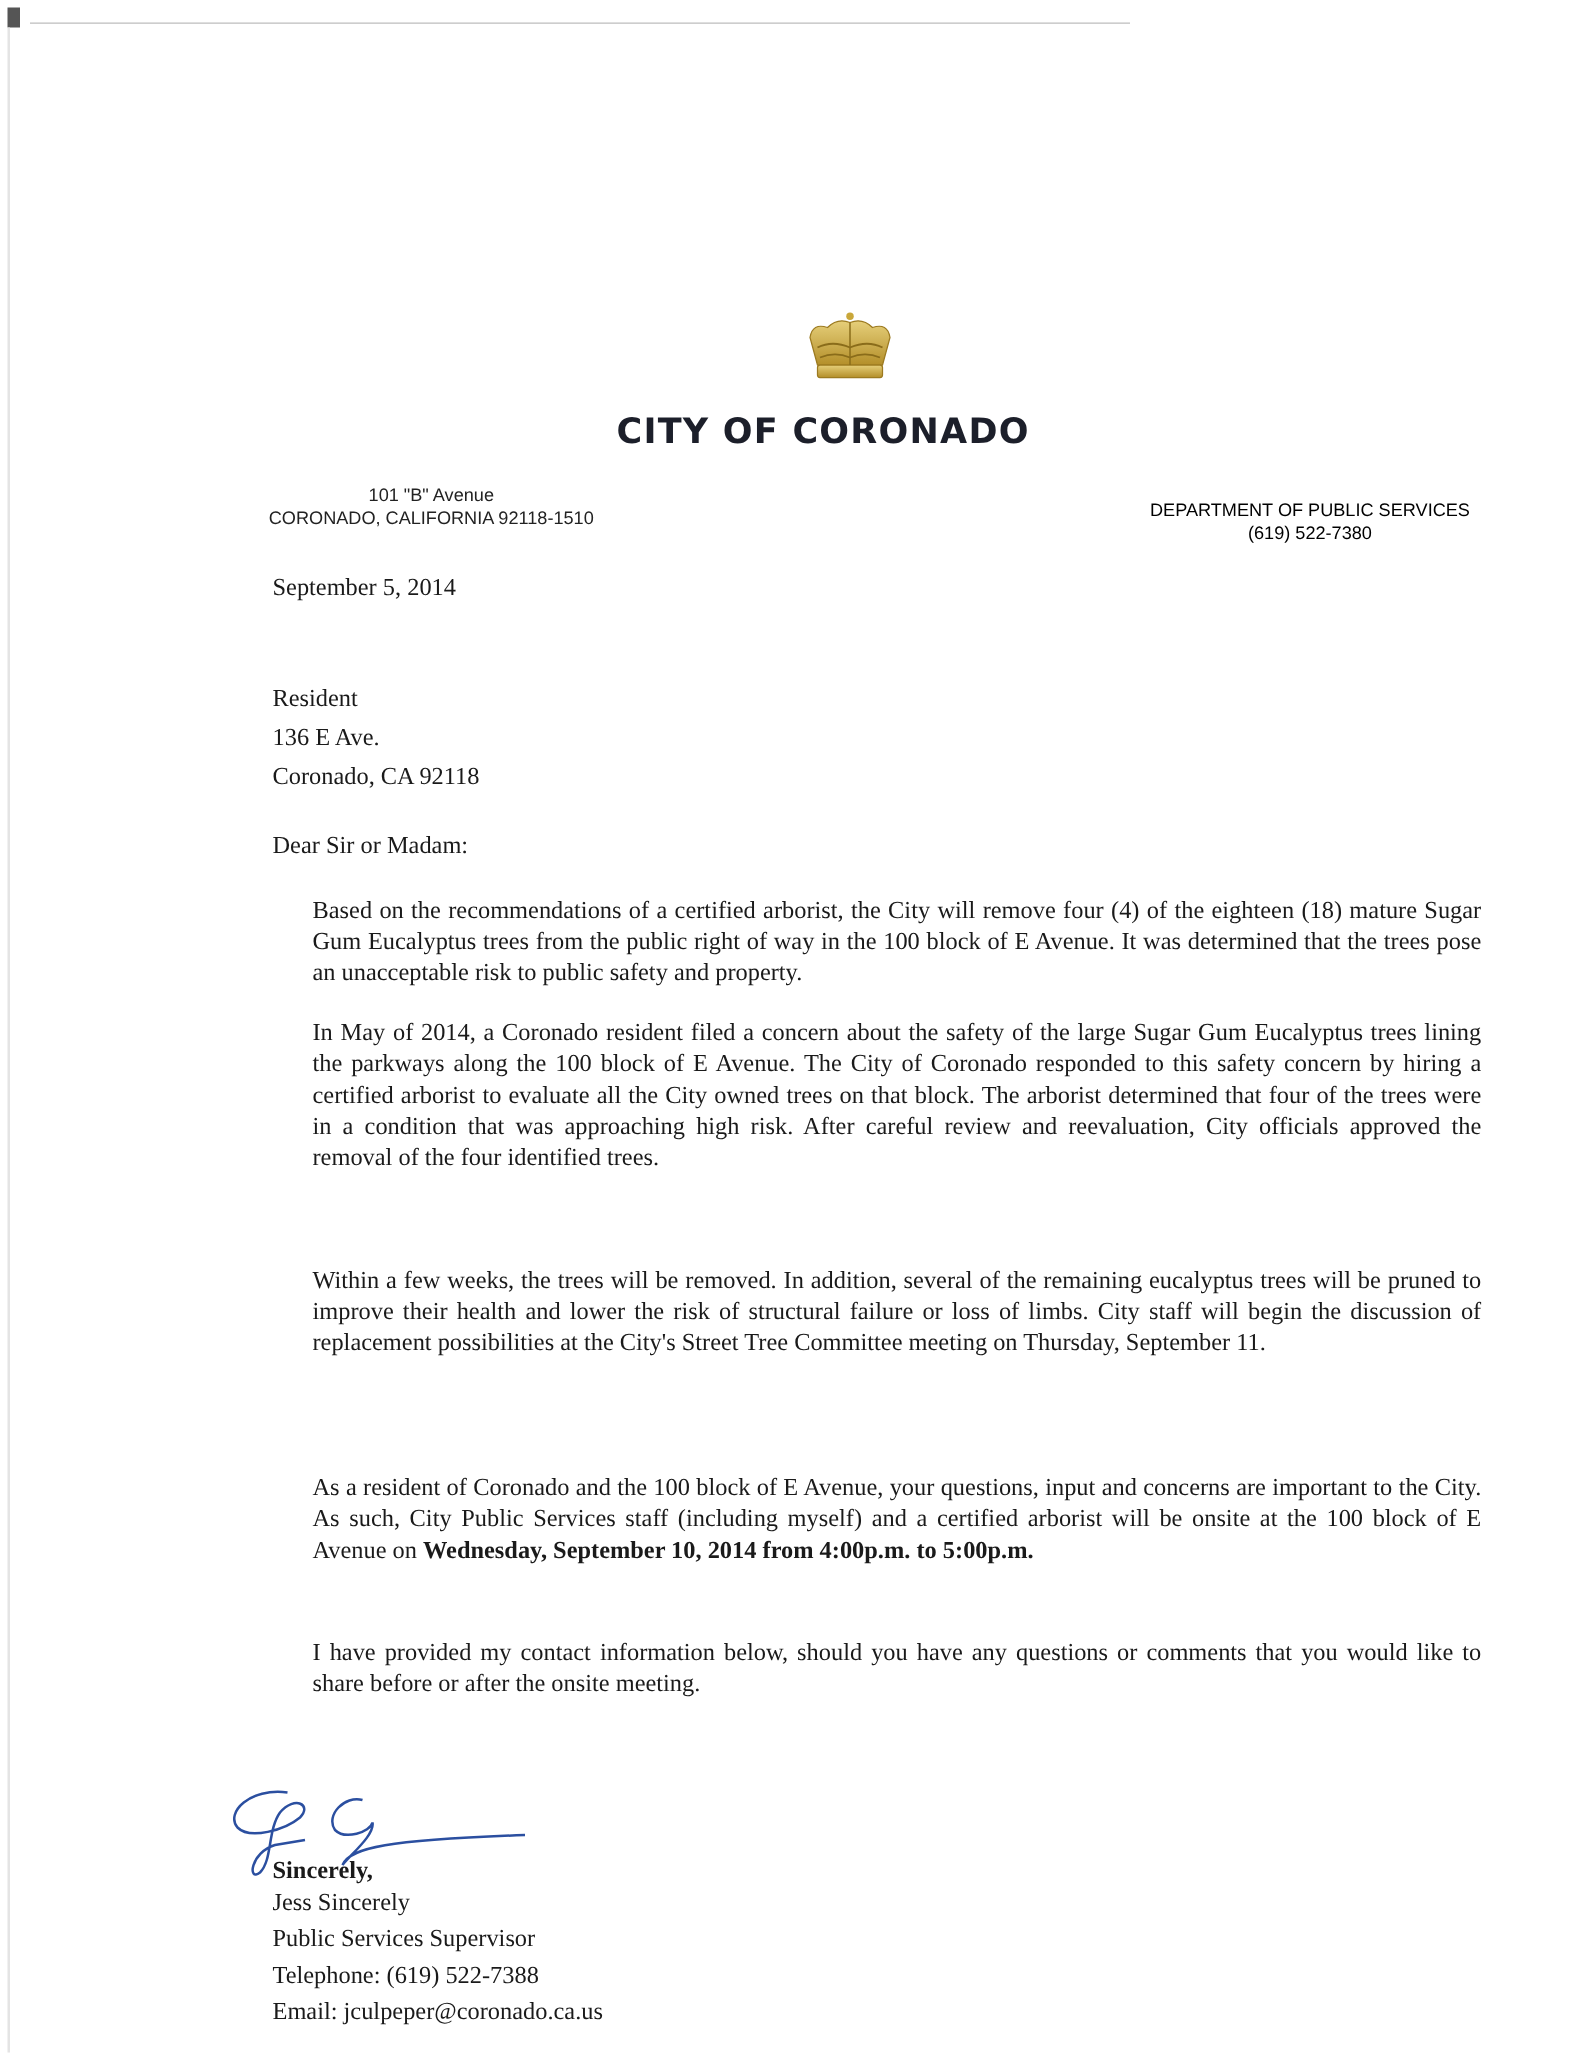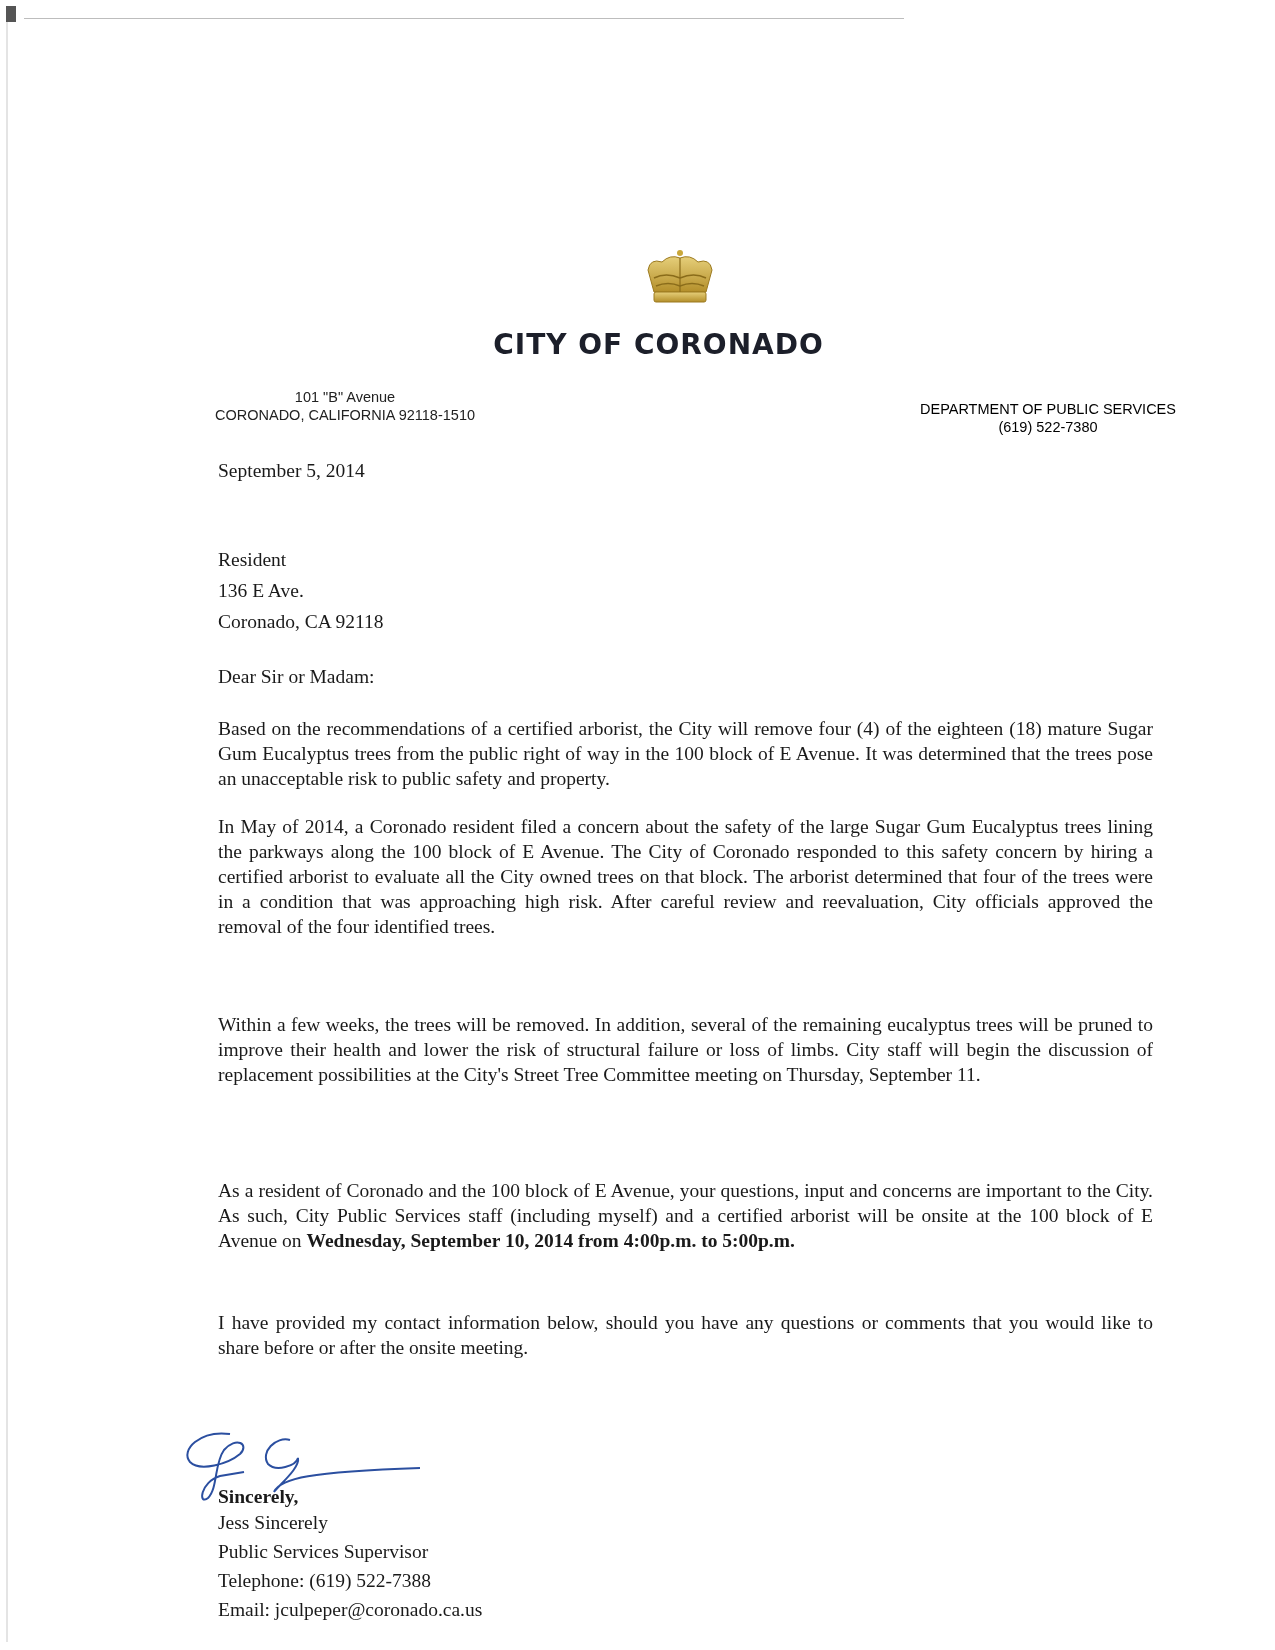--- a/index.html
+++ b/index.html
@@ -15,21 +15,21 @@
          letter-spacing: 1px; color: #1c1f2a; padding-left: 42px; box-sizing: border-box; }
   .addr-left { position: absolute; left: 215px; top: 388px; font-family: "Liberation Sans", sans-serif;
          font-size: 14.5px; text-align: center; line-height: 18px; color: #222; }
   .addr-right { position: absolute; left: 920px; top: 400px; font-family: "Liberation Sans", sans-serif;
          font-size: 14.5px; text-align: center; line-height: 18px; color: #000000; }
 
   .body-text { position: absolute; left: 218px; font-size: 19.5px; line-height: 25px; }
   .date { top: 458px; }
   .recipient { top: 544px; line-height: 31px; }
   .salutation { top: 664px; }
-  .para { width: 935px; text-align: justify; }
+  .para { width: 935px; text-align: justify; margin-left: 32px; }
   .p1 { top: 716px; }
   .p2 { top: 814px; }
   .p3 { top: 1012px; }
   .p4 { top: 1178px; }
   .p5 { top: 1310px; }
   .bold { font-weight: bold; }
 
   .closing { top: 1484px; font-weight: bold; }
   .signature { position: absolute; left: 180px; top: 1428px; width: 260px; height: 80px; }
   .sig-block { top: 1508px; line-height: 29px; }

